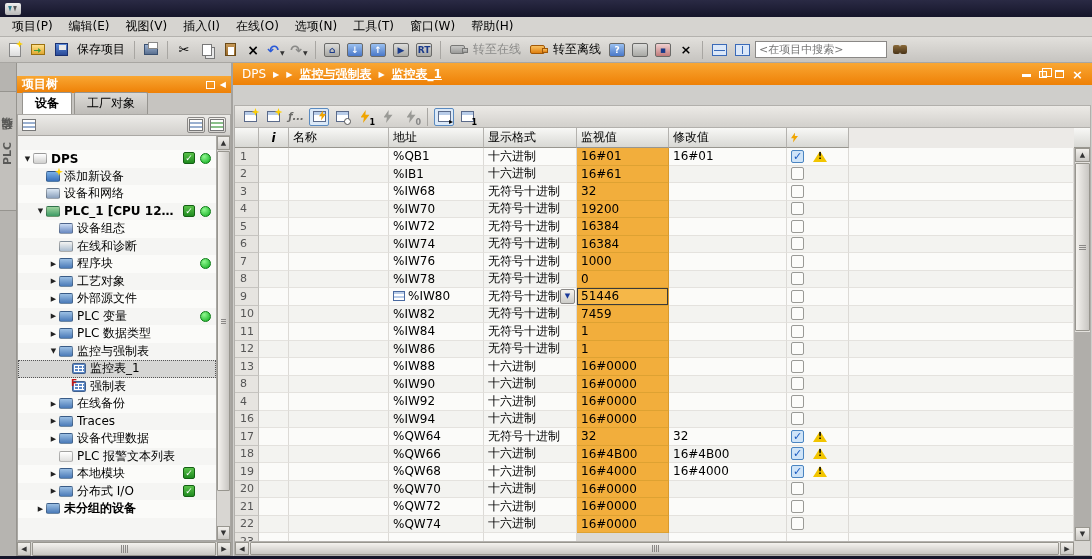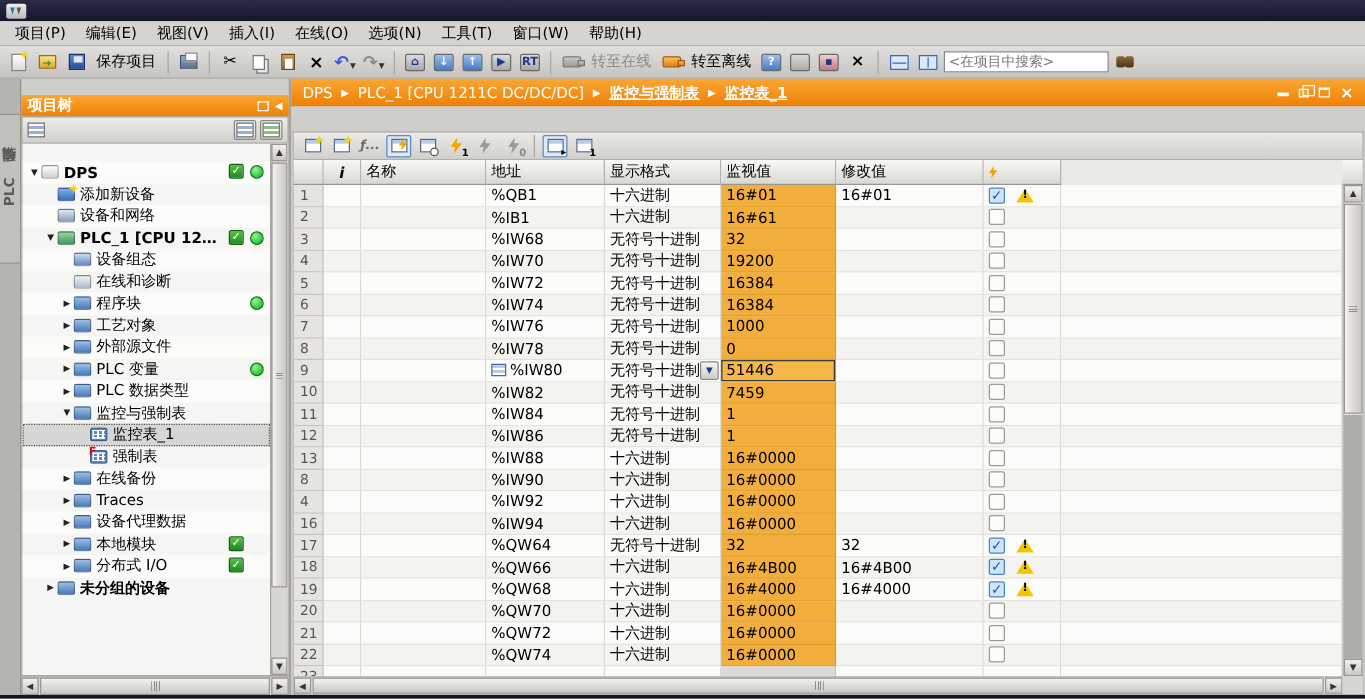--- a/index.html
+++ b/index.html
@@ -324,20 +324,24 @@
     </div>
 
     <div class="left-panel">
       <div class="panel-header">
         <span>项目树</span>
         <span class="ph-icons">
           <span class="ph-box"></span>
           <span class="ph-arrow">◀</span>
         </span>
       </div>
+      <div class="panel-tabs">
+        <span class="ptab active">设备</span>
+        <span class="ptab">工厂对象</span>
+      </div>
       <div class="panel-iconrow">
         <span class="pi-grid"></span>
         <span class="pir-right">
           <span class="pi-btn">
               <span class="pi-grid"></span>
             </span>
           <span class="pi-btn">
               <span class="pi-grid" style="background:repeating-linear-gradient(#fff 0 2px,#8ac08a 2px 4px)"></span>
             </span>
         </span>
@@ -447,20 +451,26 @@
               <span class="lbl">Traces</span>
             </div>
             <div class="tree-item">
               <span style="width: 30px; flex: 0 0 auto;"></span>
               <span class="expander">▶</span>
               <span class="ti ti-folder"></span>
               <span class="lbl">设备代理数据</span>
             </div>
             <div class="tree-item">
               <span style="width: 30px; flex: 0 0 auto;"></span>
+              <span class="expander"></span>
+              <span class="ti ti-sheet"></span>
+              <span class="lbl">PLC 报警文本列表</span>
+            </div>
+            <div class="tree-item">
+              <span style="width: 30px; flex: 0 0 auto;"></span>
               <span class="expander">▶</span>
               <span class="ti ti-folder"></span>
               <span class="lbl">本地模块</span>
               <span class="badge-check">✓</span>
             </div>
             <div class="tree-item">
               <span style="width: 30px; flex: 0 0 auto;"></span>
               <span class="expander">▶</span>
               <span class="ti ti-folder"></span>
               <span class="lbl">分布式 I/O</span>
@@ -487,21 +497,20 @@
             <span class="grip-v"></span>
           </div>
         <div class="sbtn right">▶</div>
       </div>
     </div>
 
     <div class="work">
       <div class="breadcrumb" id="breadcrumb">
           <span class="bc-item">DPS</span>
           <span class="bc-sep">▶</span>
-          <span class="bc-item">PLC_1 [CPU 1211C DC/DC/DC]</span>
           <span class="bc-sep">▶</span>
           <span class="bc-item bold">监控与强制表</span>
           <span class="bc-sep">▶</span>
           <span class="bc-item bold">监控表_1</span>
           <span class="win-controls">
             <span class="wc-min"></span>
             <span class="wc-restore"></span>
             <span class="wc-max"></span>
             <span class="wc-close">×</span>
           </span>

